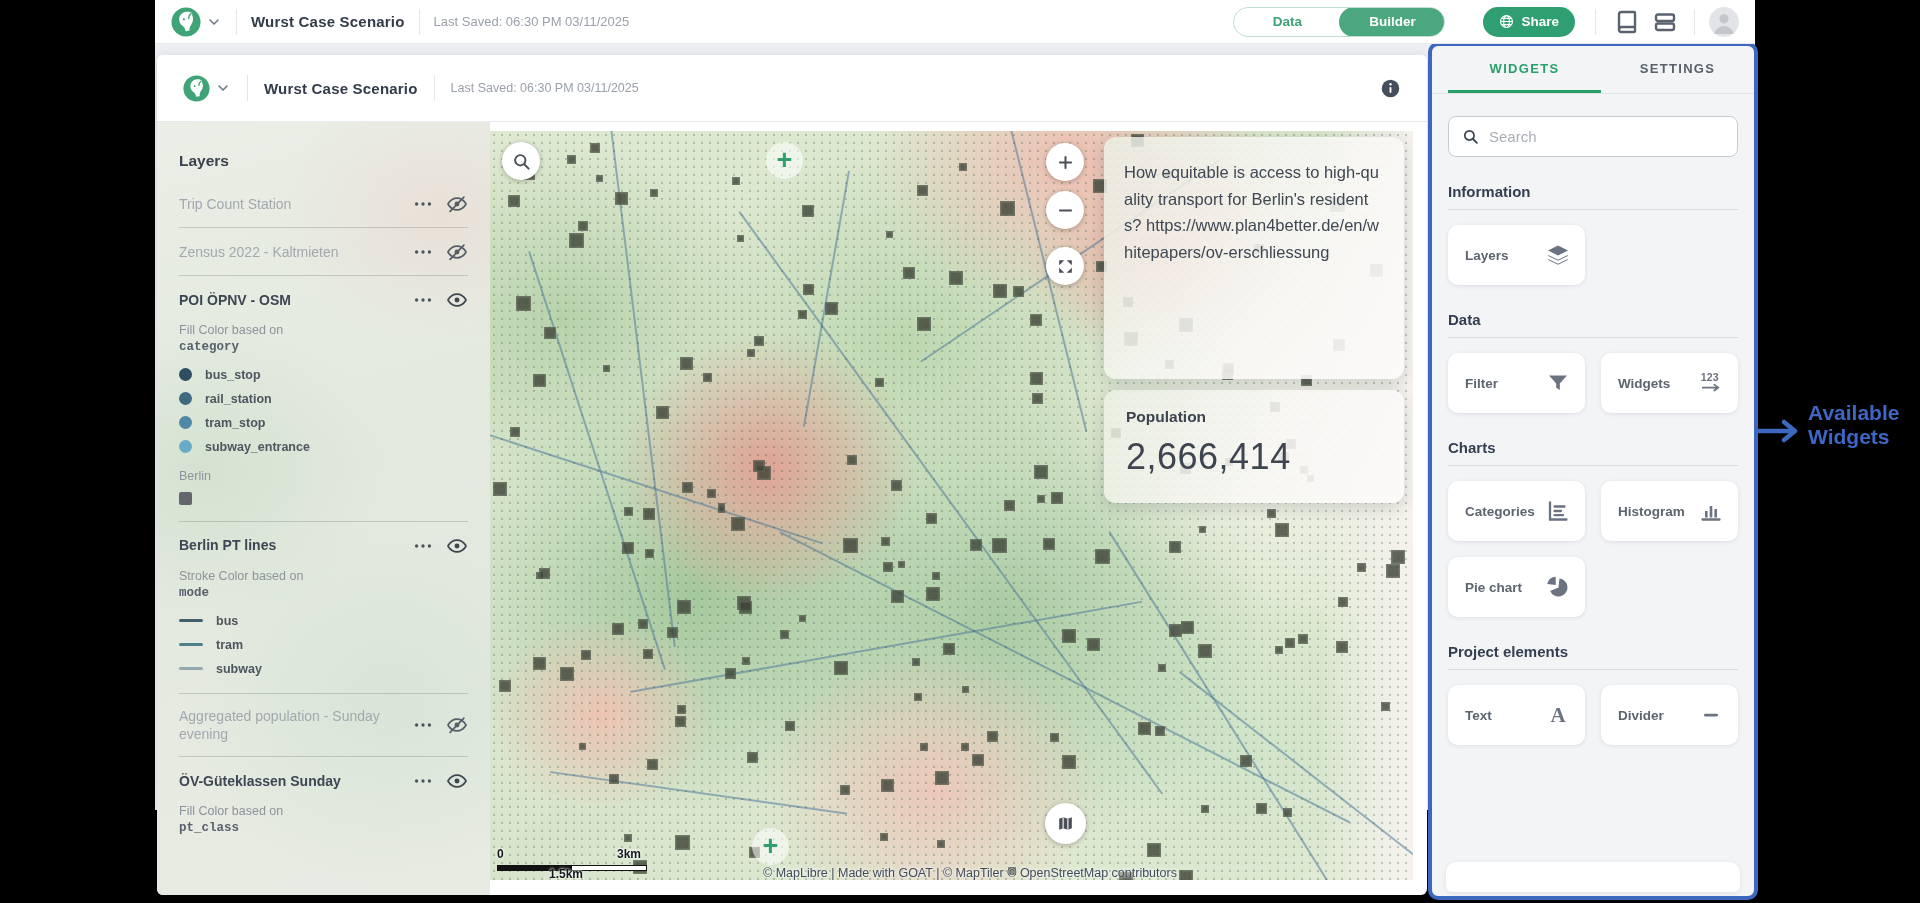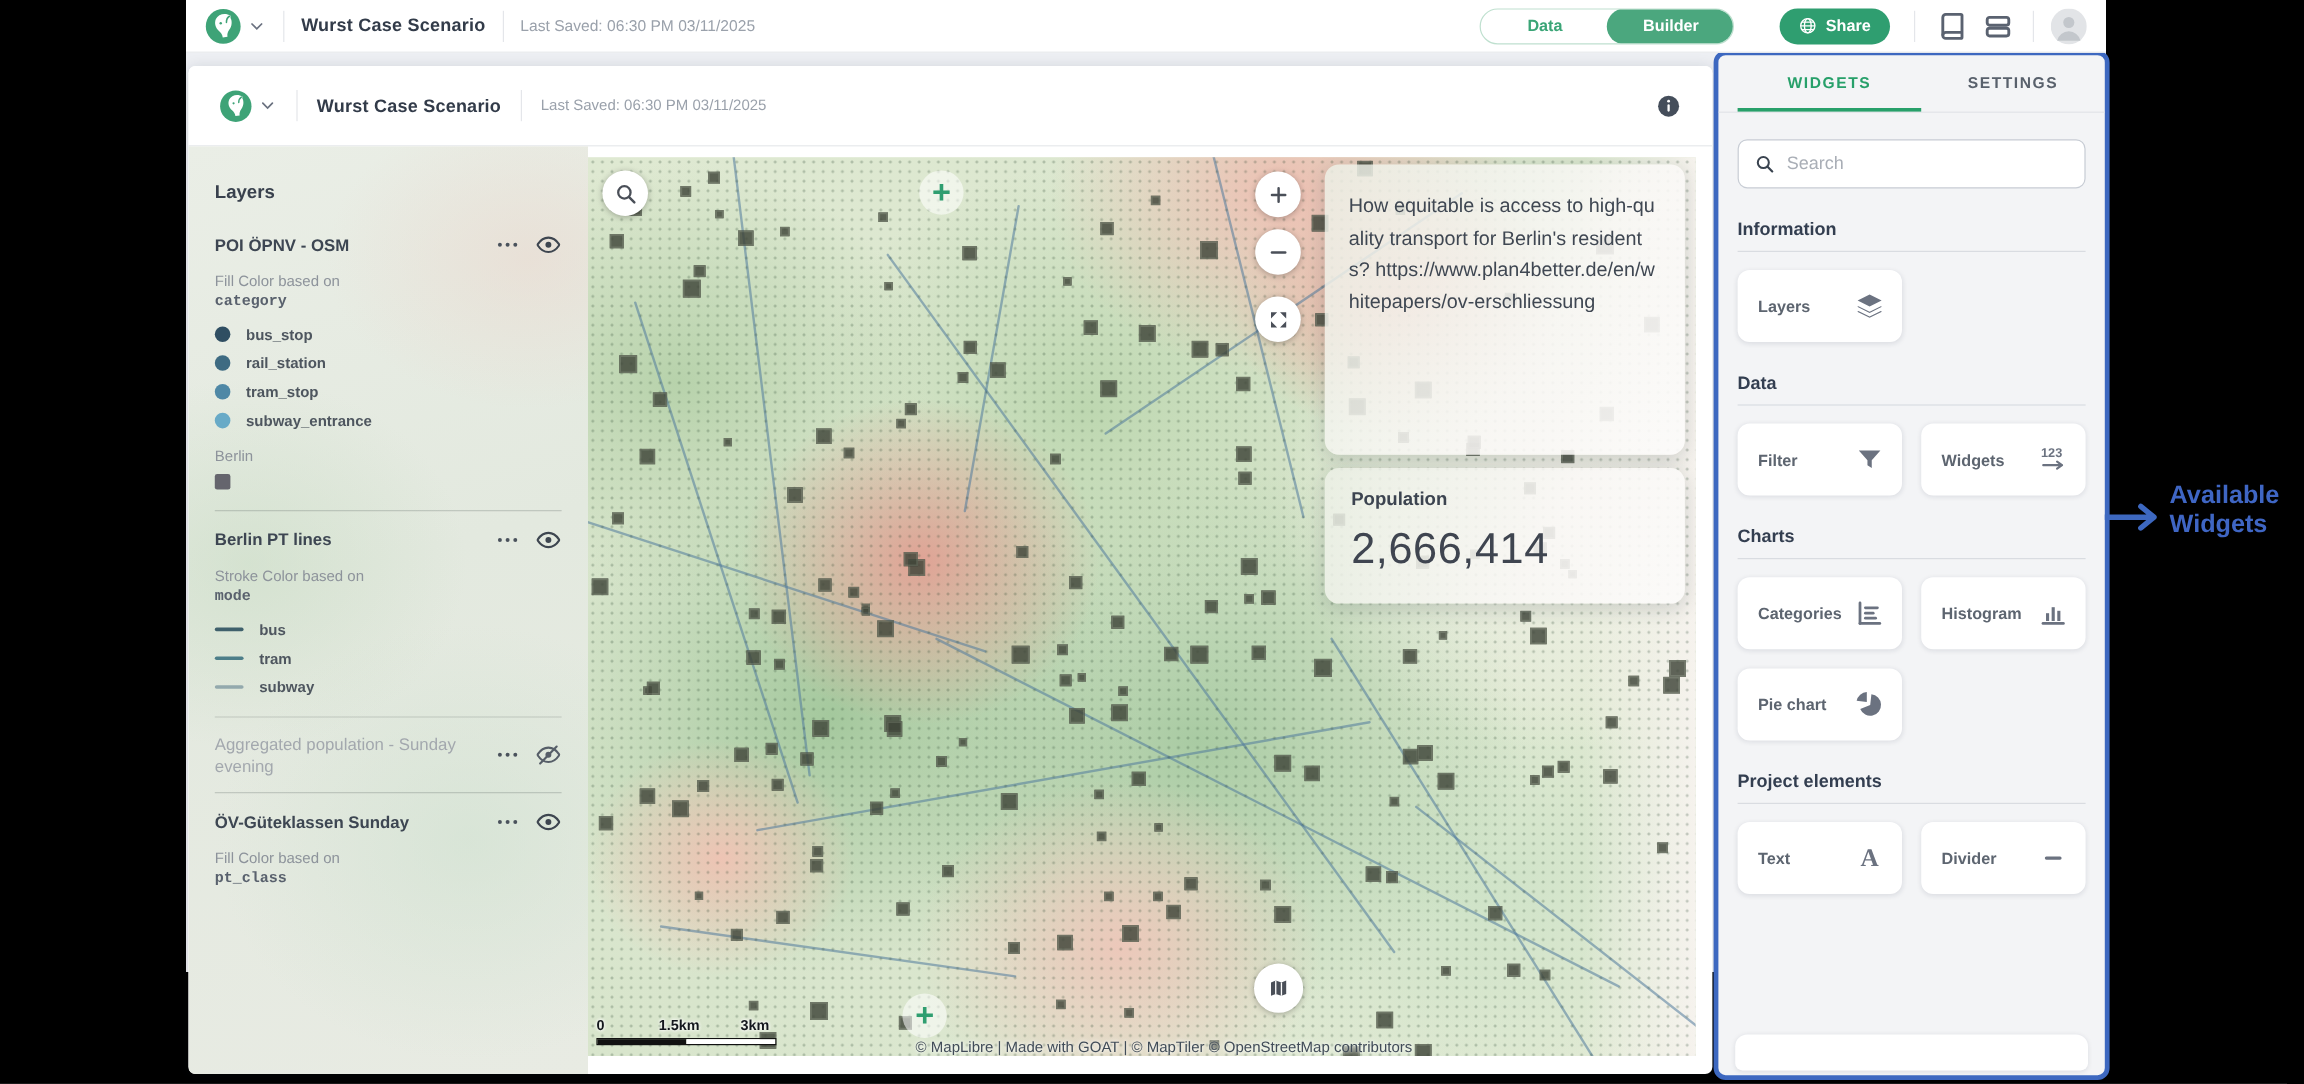--- a/index.html
+++ b/index.html
@@ -101,21 +101,21 @@
   .text-card { top:6px; height:242px; padding:22px 20px; }
   .text-card p { font-size:16.5px; line-height:1.62; color:#3f4752; word-break:break-all; }
   .pop-card { top:259px; height:113px; padding:18px 22px; }
   .pop-label { font-size:15.5px; font-weight:bold; color:#3c4450; margin-bottom:10px; }
   .pop-value { font-size:36px; font-weight:normal; color:#3f4550; letter-spacing:.5px; }
 
   .scalebar { position:absolute; left:7px; top:716px; width:150px; }
   .scale-labels { position:relative; height:16px; font-size:12px; font-weight:bold; color:#14181d;
                   text-shadow:0 0 3px #fff, 0 0 3px #fff; }
   .scale-labels .s0 { position:absolute; left:0; }
-  .scale-labels .s1 { position:absolute; left:52px; }
+  .scale-labels .s1 { position:absolute; left:52px;margin-top:20px; }
   .scale-labels .s2 { position:absolute; left:120px; }
   .scale-rule { display:flex; height:6px; border:1px solid #111; margin-top:2px; }
   .scale-rule .b1 { flex:1; background:#111; }
   .scale-rule .b2 { flex:1; background:#fff; }
   .attrib { position:absolute; left:52%; transform:translateX(-50%); bottom:0px; font-size:12.5px; color:#414c58;
             white-space:nowrap; text-shadow:0 0 3px rgba(255,255,255,.9), 0 0 5px rgba(255,255,255,.8); }
 
   
   .widgets-panel { position:absolute; left:1428px; top:42px; width:330px; height:858px;
                    background:#f3f4f6; border:4px solid #3d68c0; border-radius:10px; overflow:hidden; }
@@ -217,20 +217,50 @@
           <rect x="10.9" y="10.2" width="2.2" height="7" rx="1.1" fill="#fff"></rect>
           <circle cx="12" cy="7.2" r="1.35" fill="#fff"></circle>
         </svg>
       </header>
 
       <div class="pbody">
 
         <aside class="layers">
           <h3>Layers</h3>
           <div id="layers-list">
+              <div class="layer-block">
+                <div class="layer-head">
+                  <div class="layer-name hidden-l">Trip Count Station</div>
+                  <span class="dots-btn"><svg viewBox="0 0 24 24">
+                      <circle cx="5" cy="12" r="1.8" fill="currentColor"></circle>
+                      <circle cx="12" cy="12" r="1.8" fill="currentColor"></circle>
+                      <circle cx="19" cy="12" r="1.8" fill="currentColor"></circle>
+                    </svg></span>
+                  <span class="eye-btn" style="color: rgb(86, 94, 104);"><svg viewBox="0 0 24 24">
+                      <path d="M12 5.5c-4.8 0-8.3 3.9-9.6 5.9a1.1 1.1 0 000 1.2c1.3 2 4.8 5.9 9.6 5.9s8.3-3.9 9.6-5.9a1.1 1.1 0 000-1.2c-1.3-2-4.8-5.9-9.6-5.9z" fill="none" stroke="currentColor" stroke-width="1.9"></path>
+                      <circle cx="12" cy="12" r="2.7" fill="currentColor"></circle>
+                      <path d="M4.5 20L19.5 4.5" stroke="currentColor" stroke-width="1.9" stroke-linecap="round"></path>
+                    </svg></span>
+                </div>
+              </div>
+              <div class="layer-block">
+                <div class="layer-head">
+                  <div class="layer-name hidden-l">Zensus 2022 - Kaltmieten</div>
+                  <span class="dots-btn"><svg viewBox="0 0 24 24">
+                      <circle cx="5" cy="12" r="1.8" fill="currentColor"></circle>
+                      <circle cx="12" cy="12" r="1.8" fill="currentColor"></circle>
+                      <circle cx="19" cy="12" r="1.8" fill="currentColor"></circle>
+                    </svg></span>
+                  <span class="eye-btn" style="color: rgb(86, 94, 104);"><svg viewBox="0 0 24 24">
+                      <path d="M12 5.5c-4.8 0-8.3 3.9-9.6 5.9a1.1 1.1 0 000 1.2c1.3 2 4.8 5.9 9.6 5.9s8.3-3.9 9.6-5.9a1.1 1.1 0 000-1.2c-1.3-2-4.8-5.9-9.6-5.9z" fill="none" stroke="currentColor" stroke-width="1.9"></path>
+                      <circle cx="12" cy="12" r="2.7" fill="currentColor"></circle>
+                      <path d="M4.5 20L19.5 4.5" stroke="currentColor" stroke-width="1.9" stroke-linecap="round"></path>
+                    </svg></span>
+                </div>
+              </div>
               <div class="layer-block">
                 <div class="layer-head">
                   <div class="layer-name visible-l">POI ÖPNV - OSM</div>
                   <span class="dots-btn"><svg viewBox="0 0 24 24">
                       <circle cx="5" cy="12" r="1.8" fill="currentColor"></circle>
                       <circle cx="12" cy="12" r="1.8" fill="currentColor"></circle>
                       <circle cx="19" cy="12" r="1.8" fill="currentColor"></circle>
                     </svg></span>
                   <span class="eye-btn" style="color: rgb(62, 70, 80);"><svg viewBox="0 0 24 24">
                       <path d="M12 5.5c-4.8 0-8.3 3.9-9.6 5.9a1.1 1.1 0 000 1.2c1.3 2 4.8 5.9 9.6 5.9s8.3-3.9 9.6-5.9a1.1 1.1 0 000-1.2c-1.3-2-4.8-5.9-9.6-5.9z" fill="none" stroke="currentColor" stroke-width="1.9"></path>

